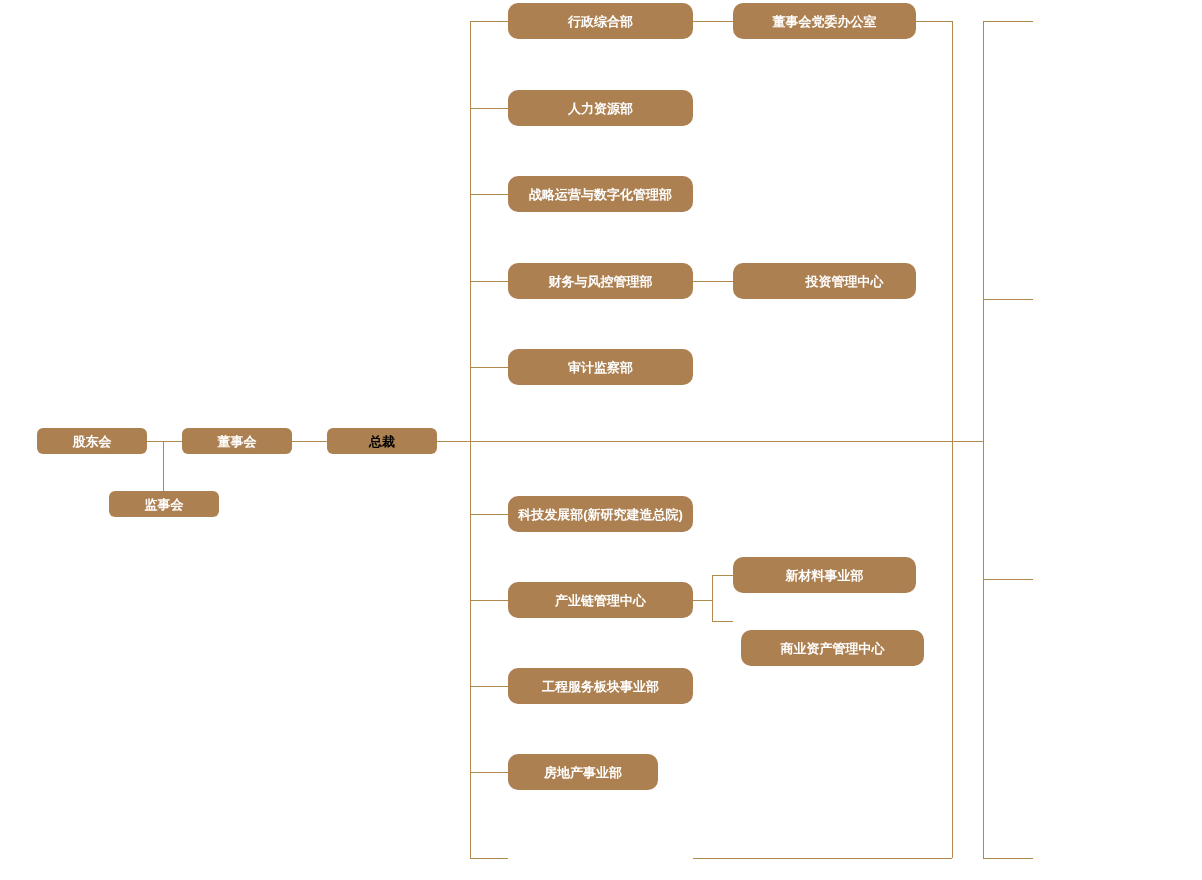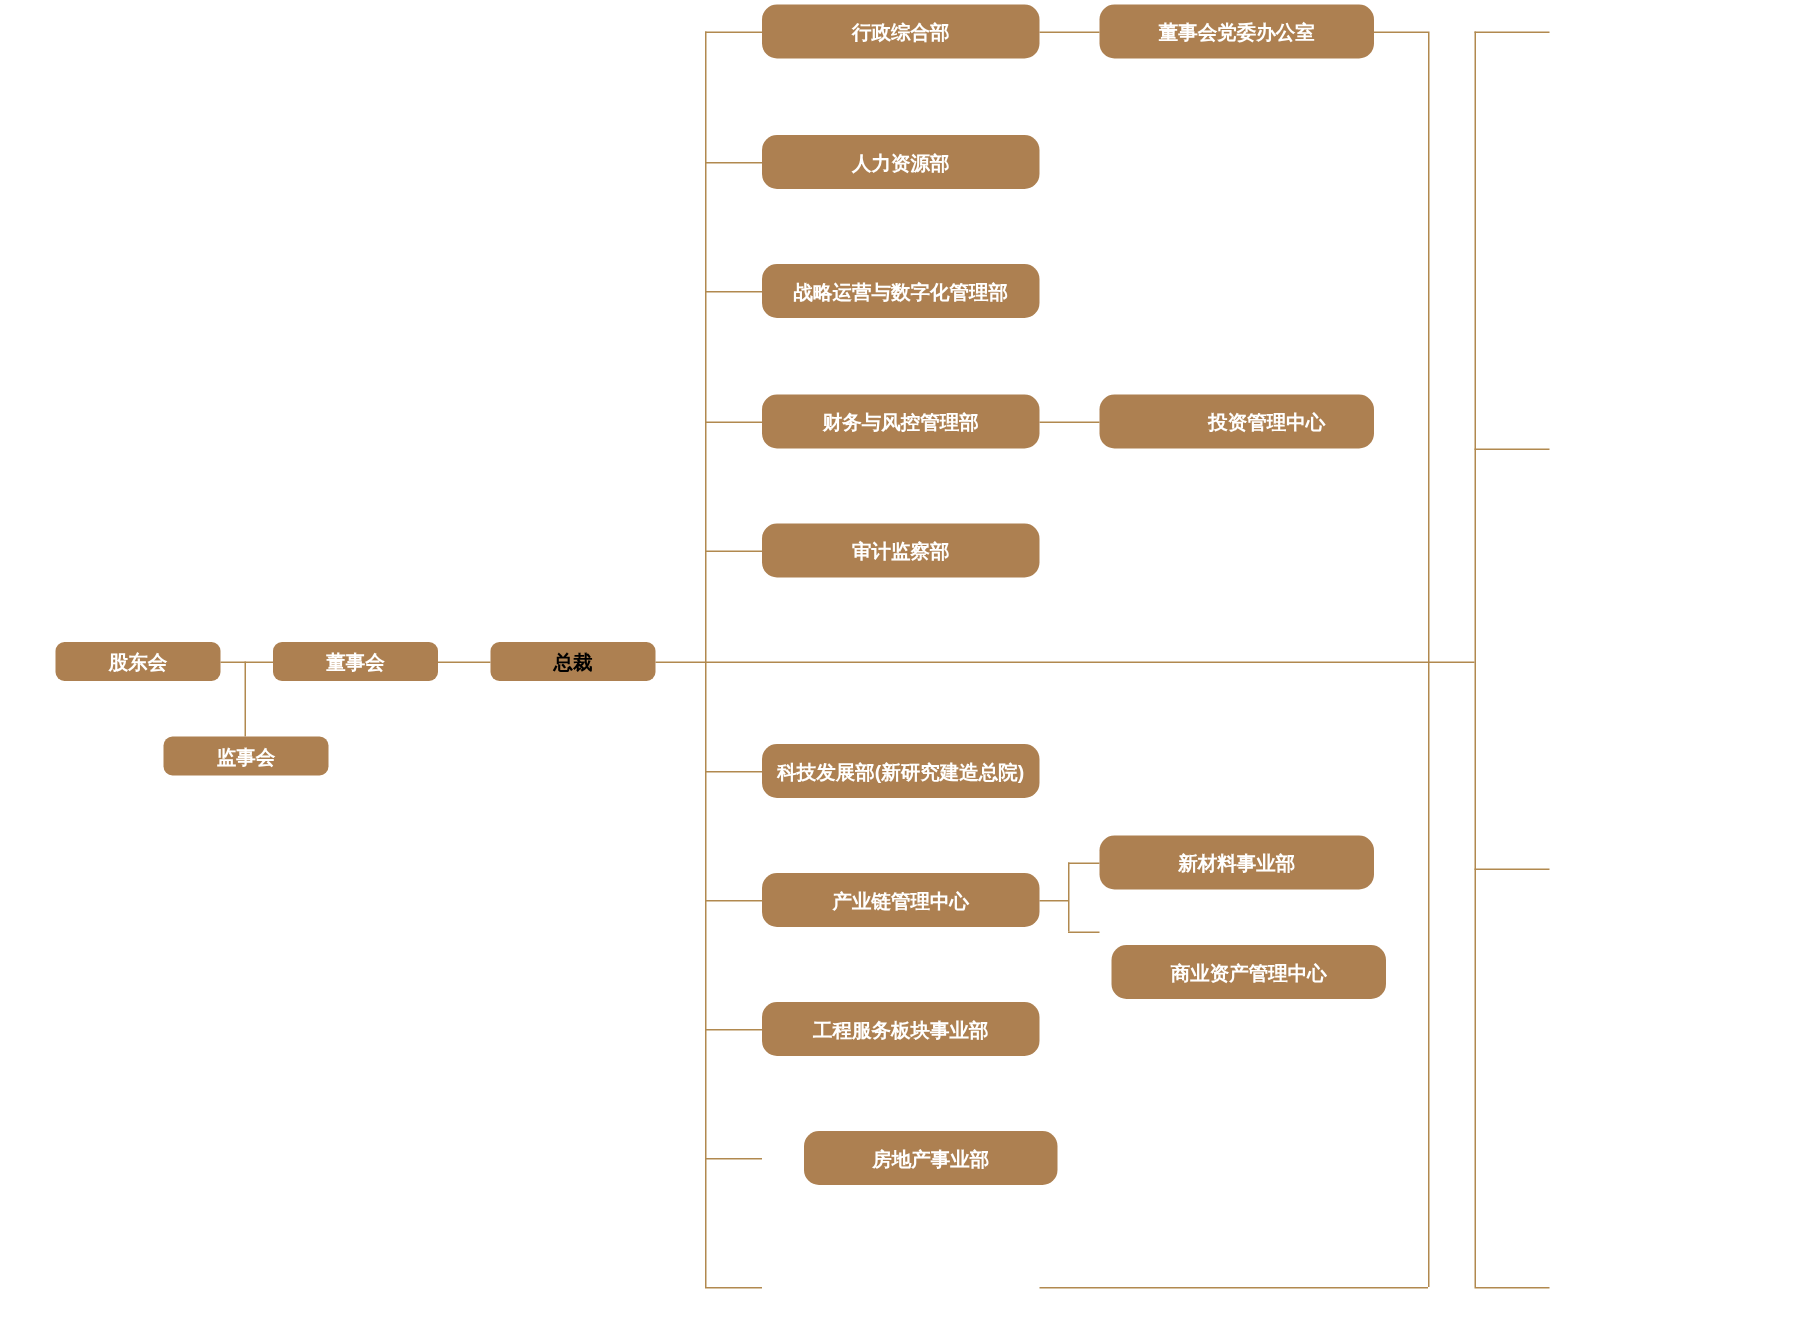--- a/index.html
+++ b/index.html
@@ -79,18 +79,18 @@
     <div class="node node-small" style="left: 327px; top: 428px; width: 110px; height: 26px; background: rgb(173, 128, 81); color: #000000;">总裁</div>
     <div class="node node-small" style="left: 109px; top: 491px; width: 110px; height: 26px; background: rgb(173, 128, 81); color: rgb(255, 255, 255);">监事会</div>
     <div class="node node-large" style="left: 508px; top: 3px; width: 185px; height: 36px; background: rgb(173, 128, 81); color: rgb(255, 255, 255);">行政综合部</div>
     <div class="node node-large" style="left: 508px; top: 90px; width: 185px; height: 36px; background: rgb(173, 128, 81); color: rgb(255, 255, 255);">人力资源部</div>
     <div class="node node-large" style="left: 508px; top: 176px; width: 185px; height: 36px; background: rgb(173, 128, 81); color: rgb(255, 255, 255);">战略运营与数字化管理部</div>
     <div class="node node-large" style="left: 508px; top: 263px; width: 185px; height: 36px; background: rgb(173, 128, 81); color: rgb(255, 255, 255);">财务与风控管理部</div>
     <div class="node node-large" style="left: 508px; top: 349px; width: 185px; height: 36px; background: rgb(173, 128, 81); color: rgb(255, 255, 255);">审计监察部</div>
     <div class="node node-large" style="left: 508px; top: 496px; width: 185px; height: 36px; background: rgb(173, 128, 81); color: rgb(255, 255, 255);">科技发展部(新研究建造总院)</div>
     <div class="node node-large" style="left: 508px; top: 582px; width: 185px; height: 36px; background: rgb(173, 128, 81); color: #ffffff;">产业链管理中心</div>
     <div class="node node-large" style="left: 508px; top: 668px; width: 185px; height: 36px; background: rgb(173, 128, 81); color: rgb(255, 255, 255);">工程服务板块事业部</div>
-    <div class="node node-large" style="left: 536px; top: 754px; width: 169px; height: 36px; background: rgb(173, 128, 81); color: rgb(255, 255, 255);">房地产事业部</div>
+    <div class="node node-large" style="left: 508px; top: 754px; width: 150px; height: 36px; background: rgb(173, 128, 81); color: rgb(255, 255, 255);">房地产事业部</div>
     <div class="node node-large" style="left: 733px; top: 3px; width: 183px; height: 36px; background: rgb(173, 128, 81); color: rgb(255, 255, 255);">董事会党委办公室</div>
     <div class="node node-large" style="left: 733px; top: 263px; width: 183px; height: 36px; background: rgb(173, 128, 81); color: rgb(255, 255, 255); padding-left: 40px;">投资管理中心</div>
     <div class="node node-large" style="left: 733px; top: 557px; width: 183px; height: 36px; background: rgb(173, 128, 81); color: rgb(255, 255, 255);">新材料事业部</div>
     <div class="node node-large" style="left: 741px; top: 603px; width: 183px; height: 36px; background: rgb(173, 128, 81); color: rgb(255, 255, 255); margin-top: 27px;">商业资产管理中心</div>
   </div>
 
 </body></html>

